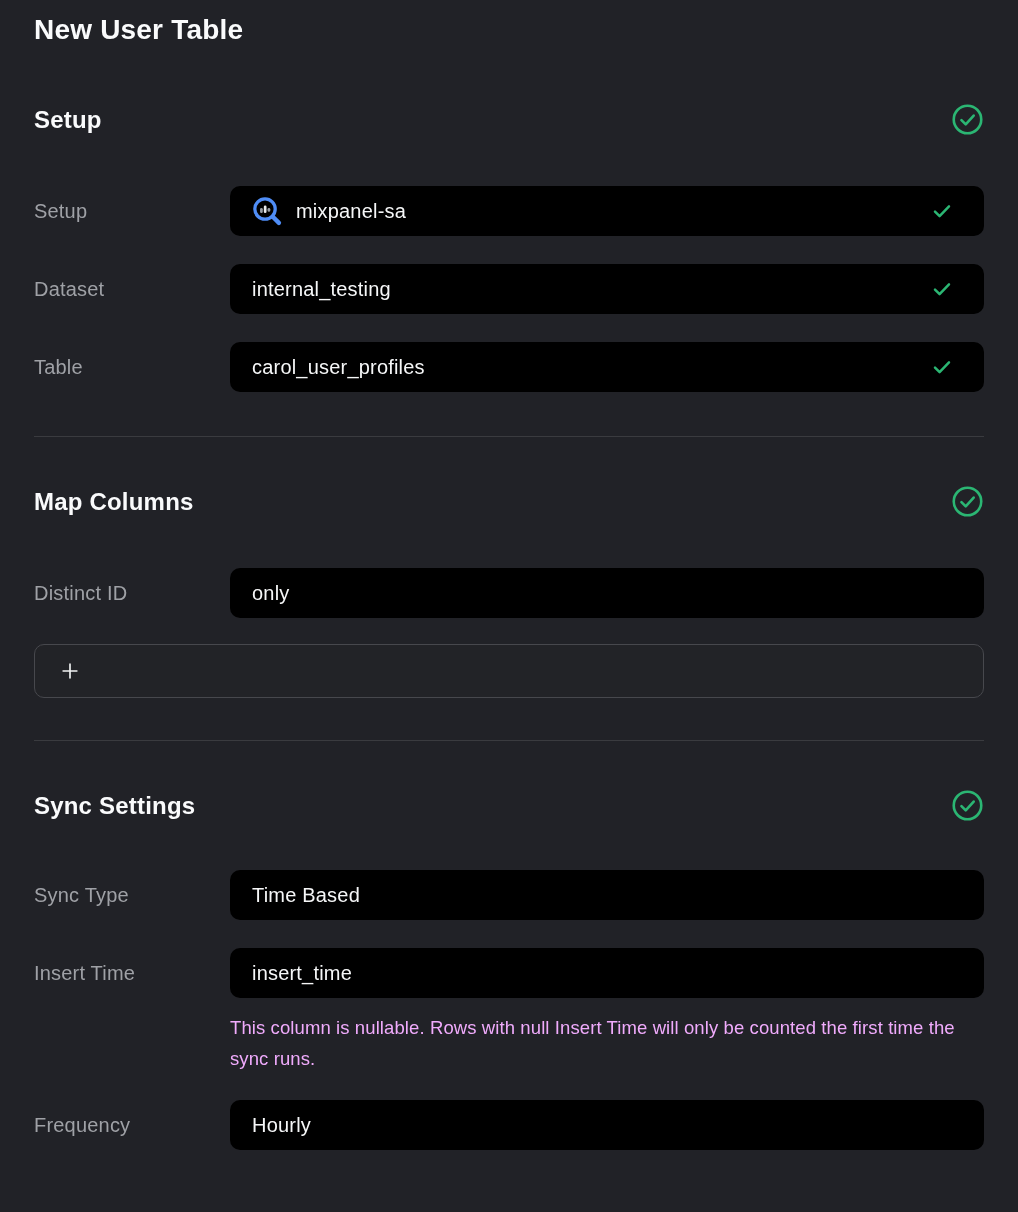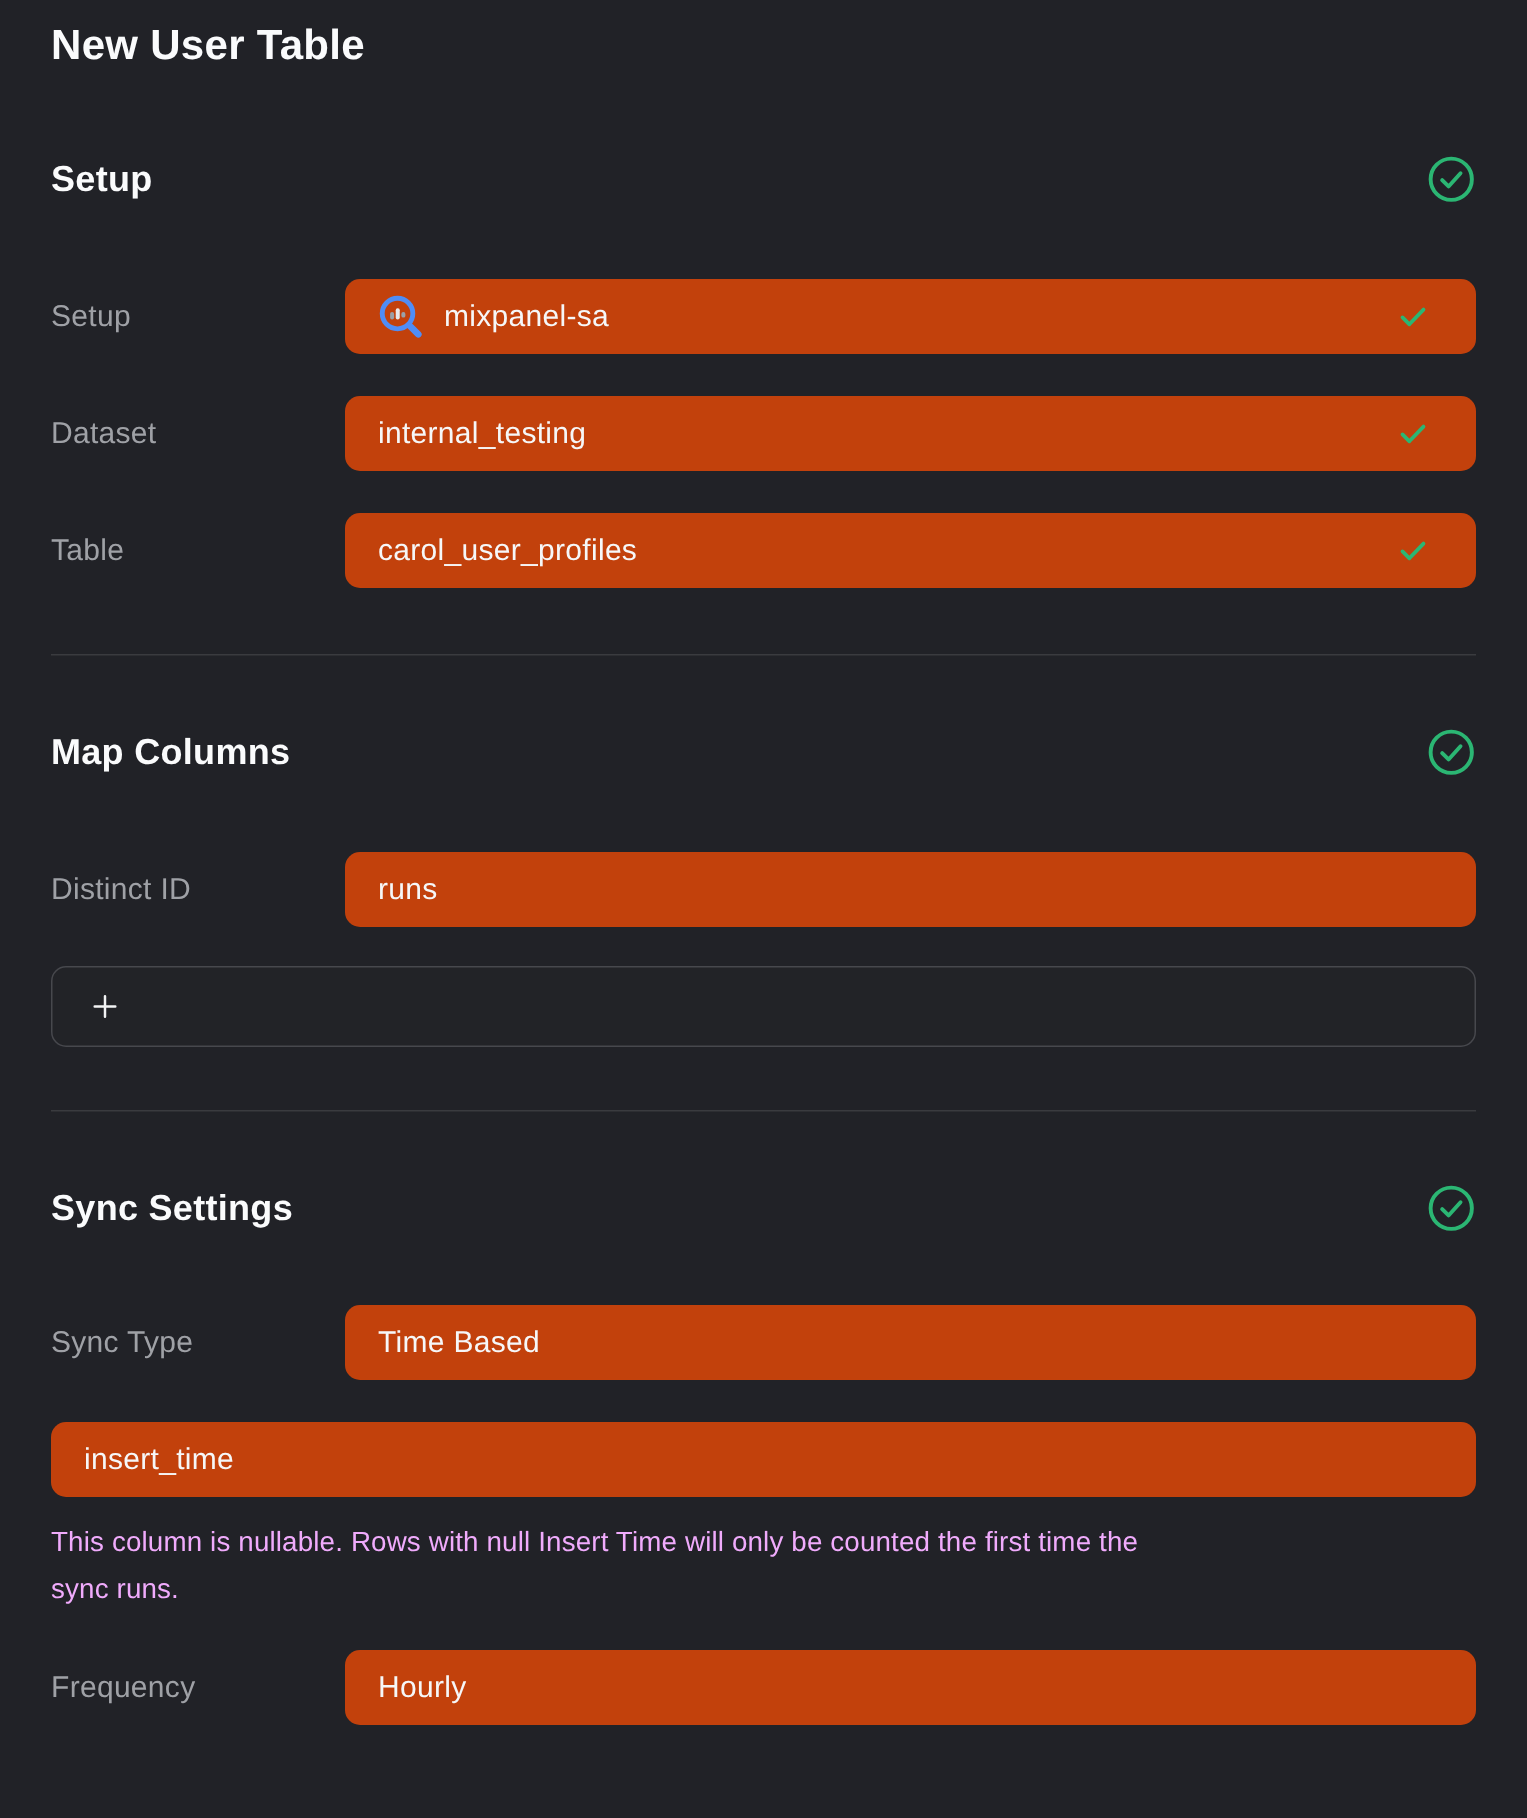--- a/index.html
+++ b/index.html
@@ -54,21 +54,21 @@
     line-height: 50px;
     color: #9fa1a6;
     letter-spacing: 0.2px;
   }
   .field-col { flex: 1; min-width: 0; }
   .field {
     position: relative;
     display: flex;
     align-items: center;
     height: 50px;
-    background: #c2410c;
+    background: #000000;
     border-radius: 10px;
     padding: 0 60px 0 22px;
     cursor: pointer;
   }
   .field .value {
     font-size: 20px;
     font-weight: 500;
     color: #f6f7f8;
     letter-spacing: 0.2px;
     white-space: nowrap;
@@ -204,21 +204,21 @@
         <circle cx="12" cy="12" r="10" stroke="#2bb673" stroke-width="1.9"></circle>
         <path d="M7.6 12.4l3.1 3.1 5.8-6.4" stroke="#2bb673" stroke-width="1.9" stroke-linecap="round" stroke-linejoin="round"></path>
       </svg>
     </span>
   </div>
 
   <div class="form-row first-in-section">
     <div class="row-label">Distinct ID</div>
     <div class="field-col">
       <div class="field">
-        <span class="value">runs</span>
+        <span class="value">only</span>
       </div>
     </div>
   </div>
 
   <div class="add-mapping-btn">
     <span class="plus-wrap">
       <svg width="22" height="22" viewBox="0 0 24 24" fill="none">
         <path d="M12 4.5v15M4.5 12h15" stroke="#f2f3f4" stroke-width="1.8" stroke-linecap="round"></path>
       </svg>
     </span>
@@ -239,20 +239,21 @@
   <div class="form-row first-sync">
     <div class="row-label">Sync Type</div>
     <div class="field-col">
       <div class="field">
         <span class="value">Time Based</span>
       </div>
     </div>
   </div>
 
   <div class="form-row">
+    <div class="row-label">Insert Time</div>
     <div class="field-col">
       <div class="field">
         <span class="value">insert_time</span>
       </div>
       <div class="field-note">This column is nullable. Rows with null Insert Time will only be counted the first time the sync runs.</div>
     </div>
   </div>
 
   <div class="form-row freq">
     <div class="row-label">Frequency</div>

